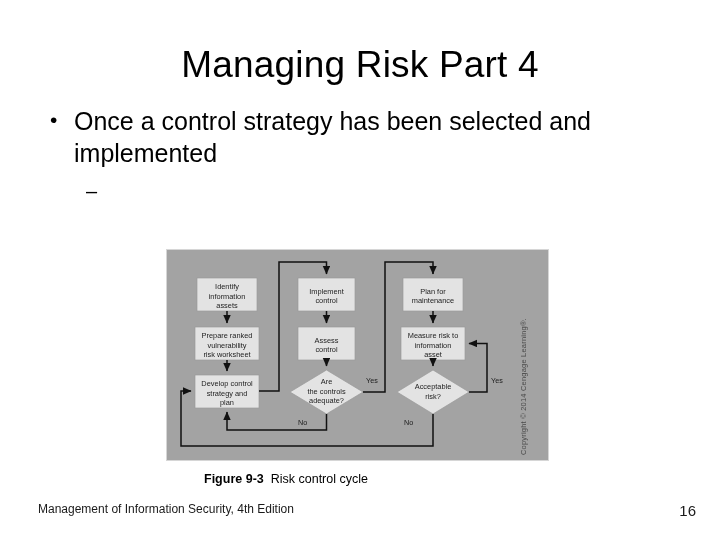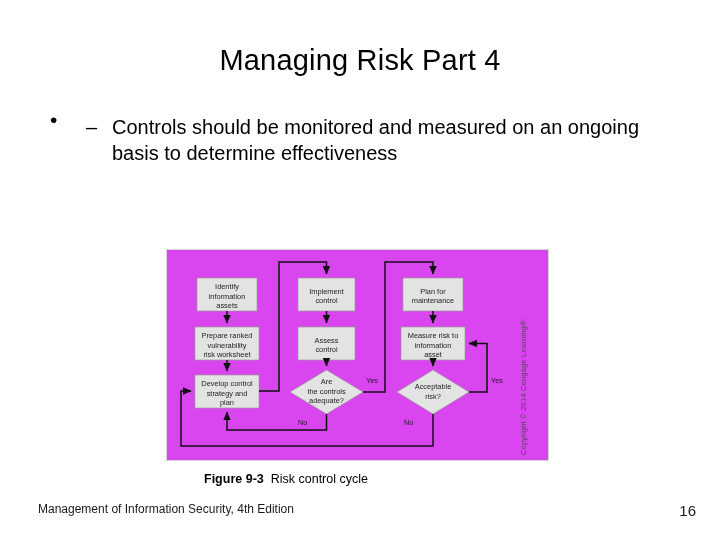--- a/index.html
+++ b/index.html
@@ -16,21 +16,21 @@
     color: #000000;
   }
 
   
   .slide-title {
     position: absolute;
     top: 44px;
     left: 0;
     width: 720px;
     text-align: center;
-    font-size: 29px;
+    font-size: 37px;
     font-weight: 400;
     letter-spacing: 0.2px;
     color: #000;
   }
 
   
   .body-block {
     position: absolute;
     top: 106px;
     left: 36px;
@@ -65,21 +65,21 @@
   }
 
   
   .figure-frame {
     position: absolute;
     left: 166px;
     top: 249px;
     width: 383px;
     height: 212px;
     border: 1px solid #d6d6d6;
-    background: #d946ef;
+    background: #a3a3a3;
     box-sizing: border-box;
   }
   .figure-svg {
     position: absolute;
     left: 0;
     top: 0;
   }
   .copyright {
     position: absolute;
     left: 519px;
@@ -137,25 +137,25 @@
 </style>
 </head>
 <body>
 
 <div class="slide-title">Managing Risk Part 4</div>
 
 <div class="body-block">
 
   <div class="bullet-l1">
     <span class="marker">•</span>
+    <span>Once a control strategy has been selected and implemented</span>
   </div>
 
   <div class="bullet-l2">
     <span class="marker">–</span>
-    <span>Controls should be monitored and measured on an ongoing basis to determine effectiveness</span>
   </div>
 
 </div>
 
 <div class="figure-frame">
   <svg class="figure-svg" width="381" height="210" viewBox="0 0 381 210">
     <defs>
       <marker id="arr" markerWidth="7" markerHeight="7" refX="5.6" refY="2.6" orient="auto" markerUnits="strokeWidth">
         <path d="M0,0 L6,2.6 L0,5.2 z" fill="#111111"></path>
       </marker>

